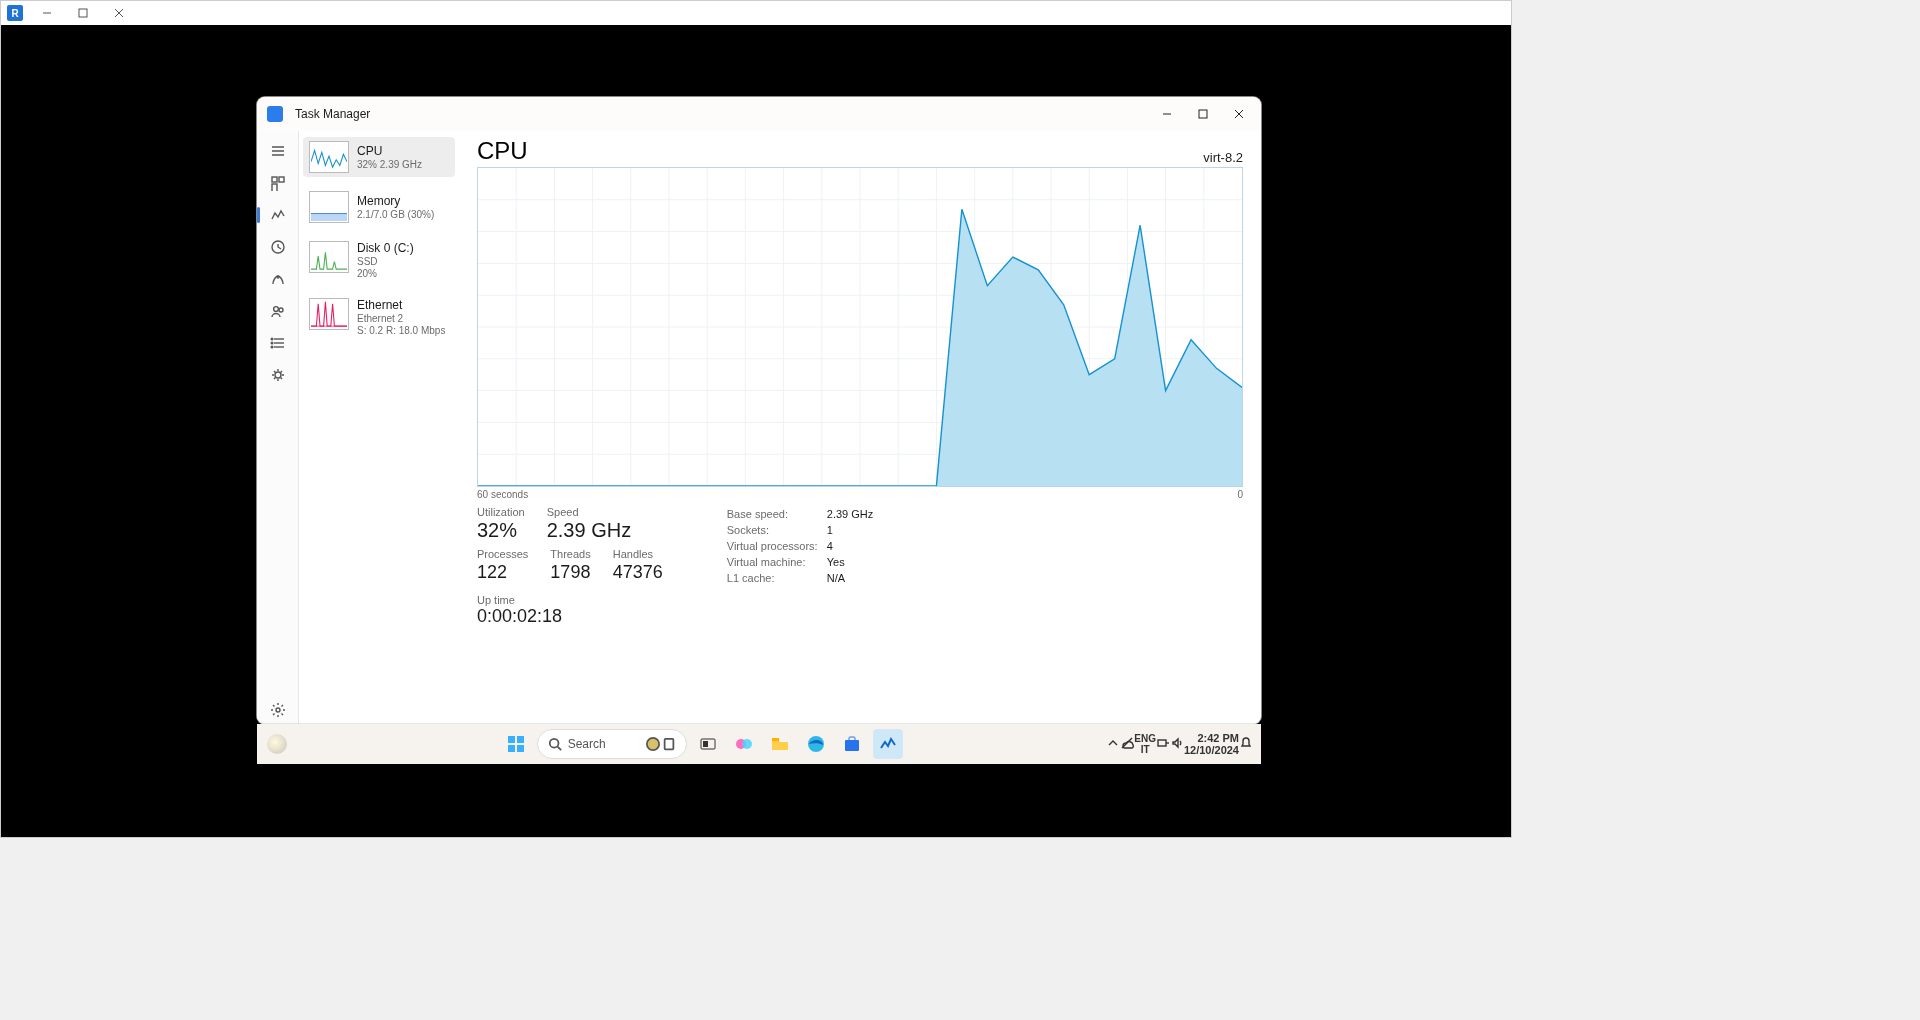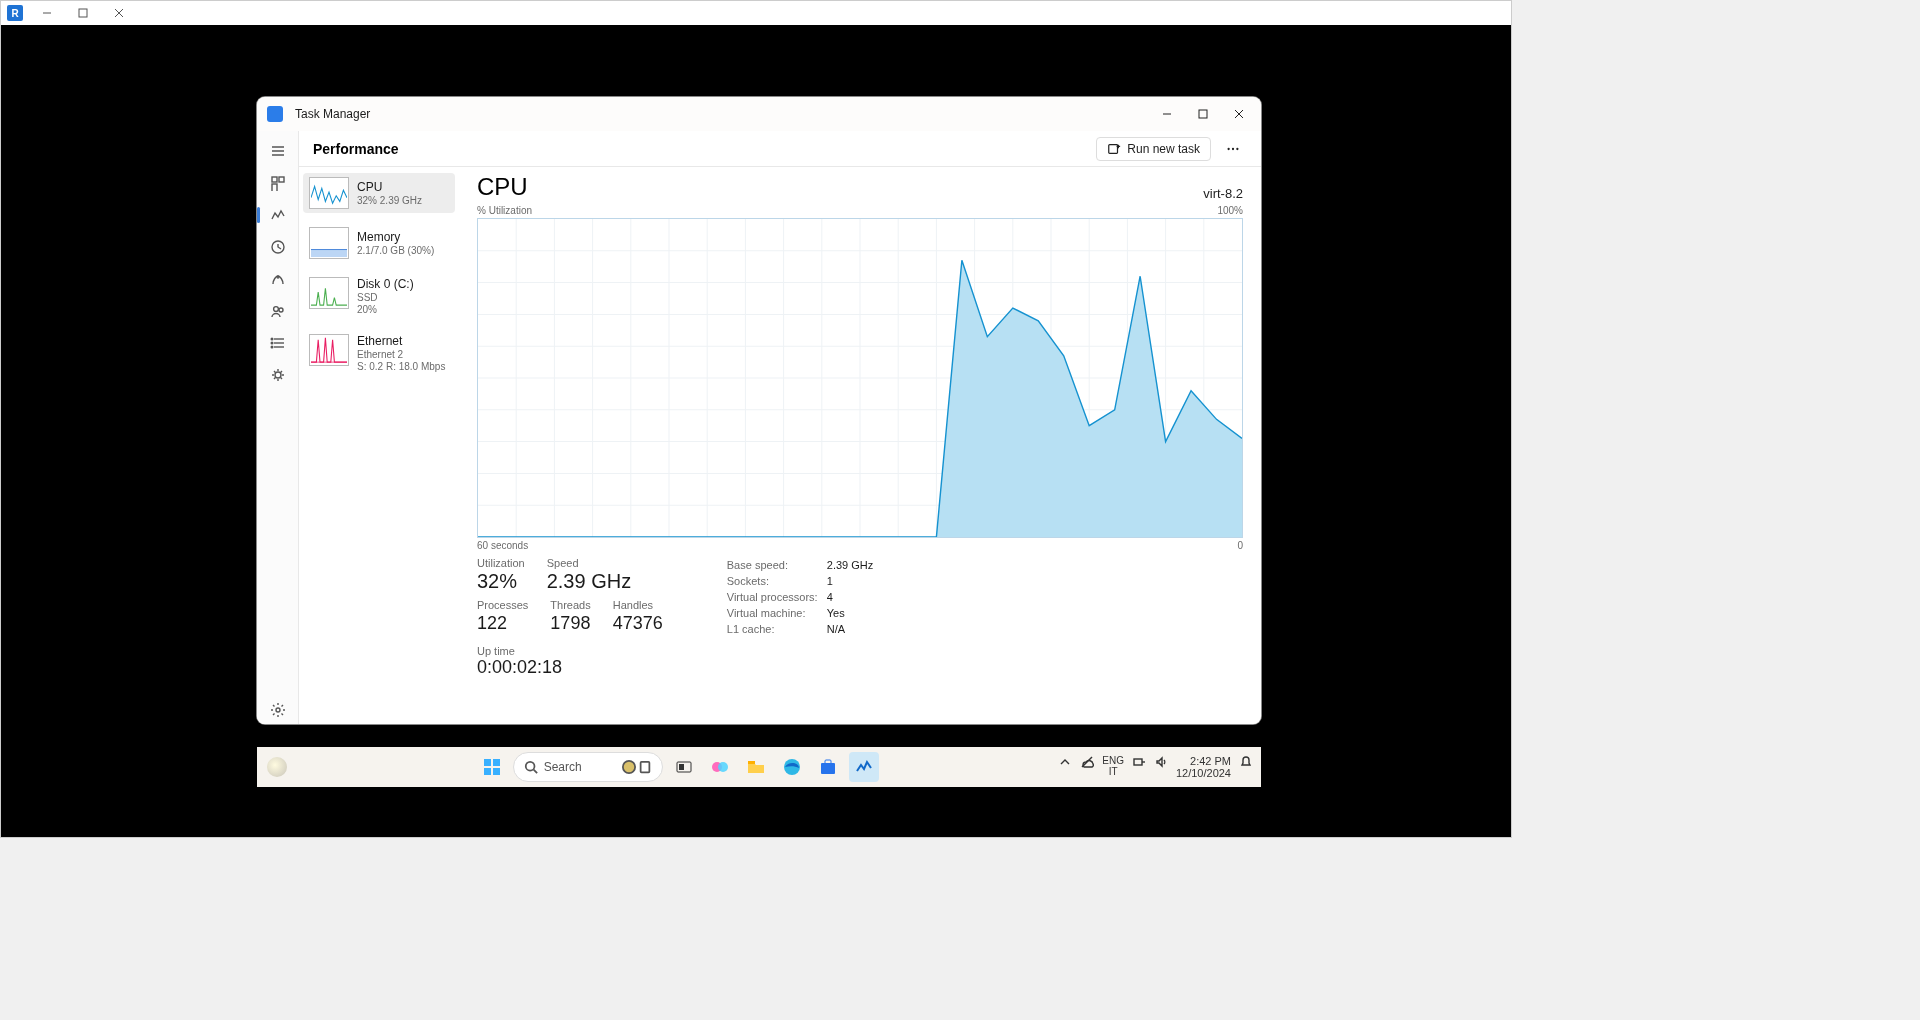--- a/index.html
+++ b/index.html
@@ -24,21 +24,21 @@
   .outer-titlebar{height:24px;background:#fff;display:flex;align-items:center;padding:0 6px;color:#606060;font-size:12px;}
   .outer-titlebar .vnc-logo{width:16px;height:16px;background:#1f73d4;color:#fff;font-size:10px;font-weight:700;display:flex;align-items:center;justify-content:center;border-radius:2px;margin-right:6px;}
   .outer-titlebar .title{flex:1;}
   .outer-titlebar .win-btn{width:36px;height:24px;display:flex;align-items:center;justify-content:center;color:#555;font-size:11px;}
   .outer-titlebar .win-btn svg{width:10px;height:10px;stroke:#555;stroke-width:1;fill:none;}
 
   .qemu-screen{position:absolute;left:0;top:24px;right:0;bottom:0;background:#000;}
 
   
   .win11{position:absolute;left:256px;top:72px;width:1004px;height:627px;background:#f6f3ee;border-radius:8px;overflow:hidden;box-shadow:0 0 0 1px #888;}
-  .win11-taskbar{position:absolute;left:256px;top:722px;width:1004px;height:40px;background:#f6f3ee;display:flex;align-items:center;box-shadow:0 -1px 0 #00000018;}
+  .win11-taskbar{position:absolute;left:256px;top:699px;width:1004px;height:40px;background:#f6f3ee;display:flex;align-items:center;box-shadow:0 -1px 0 #00000018;}
 
   
   .tm-titlebar{height:34px;display:flex;align-items:center;padding:0 4px 0 10px;background:#fdfcfb;}
   .tm-titlebar .app-icon{width:16px;height:16px;background:#2b7de9;border-radius:3px;margin-right:12px;}
   .tm-titlebar .app-title{flex:1;font-size:12px;color:var(--fg);}
   .tm-titlebar .win-btn{width:36px;height:30px;display:flex;align-items:center;justify-content:center;}
   .tm-titlebar .win-btn svg{width:10px;height:10px;stroke:#222;stroke-width:1;fill:none;}
 
   .tm-body{display:flex;height:calc(100% - 34px);background:#fff;}
 
@@ -95,21 +95,21 @@
 
   
   .tb-left{width:40px;height:100%;display:flex;align-items:center;justify-content:center;}
   .tb-left .weather{width:20px;height:20px;border-radius:50%;background:radial-gradient(circle at 40% 40%,#fffbe0,#c8c4b8);}
   .tb-center{flex:1;display:flex;align-items:center;justify-content:center;gap:6px;}
   .tb-icon{width:30px;height:30px;display:flex;align-items:center;justify-content:center;border-radius:4px;}
   .tb-icon svg,.tb-icon .glyph{width:20px;height:20px;}
   .searchbox{height:30px;min-width:150px;background:#fff;border:1px solid #ddd;border-radius:16px;display:flex;align-items:center;padding:0 10px;gap:6px;color:#555;font-size:12px;}
   .searchbox svg{width:14px;height:14px;stroke:#555;fill:none;stroke-width:2;}
   .search-extra{display:flex;align-items:center;gap:2px;margin-left:auto;}
-  .tb-right{display:flex;align-items:flex-start;gap:8px;margin-left:auto;padding-right:8px;font-size:11px;color:#333;}
+  .tb-right{display:flex;align-items:center;margin-left:auto;padding-right:8px;font-size:11px;color:#333;font-weight:bold;}
   .tb-right svg{width:14px;height:14px;stroke:#333;fill:none;stroke-width:1.4;}
   .tb-right .lang{line-height:11px;font-size:10px;text-align:center;}
   .tb-right .clock{text-align:right;line-height:12px;font-size:11px;}
 </style>
 </head>
 <body>
 
 <div class="outer-window">
   <div class="outer-titlebar">
     <div class="vnc-logo">R</div>
@@ -215,38 +215,20 @@
           <div class="spacer"></div>
           <div class="rail-item">
               <svg viewBox="0 0 16 16">
                 <circle cx="8" cy="8" r="2"></circle>
                 <path d="M8 1v2M8 13v2M1 8h2M13 8h2M3 3l1.5 1.5M11.5 11.5L13 13M13 3l-1.5 1.5M4.5 11.5L3 13"></path>
               </svg>
             </div>
         </div>
 
         <div class="tm-content">
-          <div class="section-header">
-            <div class="sec-title">Performance</div>
-            <div class="run-task">
-              <svg viewBox="0 0 16 16">
-                  <rect x="2" y="3" width="10" height="10" rx="1"></rect>
-                  <line x1="11" y1="5" x2="15" y2="5"></line>
-                  <line x1="13" y1="3" x2="13" y2="7"></line>
-                </svg>
-              <span>Run new task</span>
-            </div>
-            <div class="more-btn">
-                <svg viewBox="0 0 16 16">
-                  <circle cx="3" cy="8" r="1.3"></circle>
-                  <circle cx="8" cy="8" r="1.3"></circle>
-                  <circle cx="13" cy="8" r="1.3"></circle>
-                </svg>
-              </div>
-          </div>
 
           <div class="perf-body">
 
             <div class="res-list">
               <div class="res-item selected">
                 <div class="res-thumb">
                   <svg viewBox="0 0 40 30" preserveAspectRatio="none">
                       <polyline points="0,20 4,8 8,22 12,10 16,24 20,14 24,26 28,18 32,24 36,12 40,20" stroke="#1592d0" stroke-width="1.2" fill="none"></polyline>
                     </svg>
                 </div>
@@ -291,24 +273,20 @@
                   <div class="r-sub">Ethernet 2</div>
                   <div class="r-sub">S: 0.2 R: 18.0 Mbps</div>
                 </div>
               </div>
             </div>
 
             <div class="main-panel">
               <div class="cpu-head">
                 <h1>CPU</h1>
                 <div style="font-size:13px;color:#222;">virt-8.2</div>
-              </div>
-              <div class="cpu-sub">
-                <span>% Utilization</span>
-                <span>100%</span>
               </div>
 
               <div class="cpu-graph">
                 <svg id="cpu-chart" viewBox="0 0 760 320" preserveAspectRatio="none" style="width:100%;height:100%;">
                   <g class="grid" id="grid-g">
                       <line x1="0" x2="760" y1="32" y2="32"></line>
                       <line x1="0" x2="760" y1="64" y2="64"></line>
                       <line x1="0" x2="760" y1="96" y2="96"></line>
                       <line x1="0" x2="760" y1="128" y2="128"></line>
                       <line x1="0" x2="760" y1="160" y2="160"></line>

